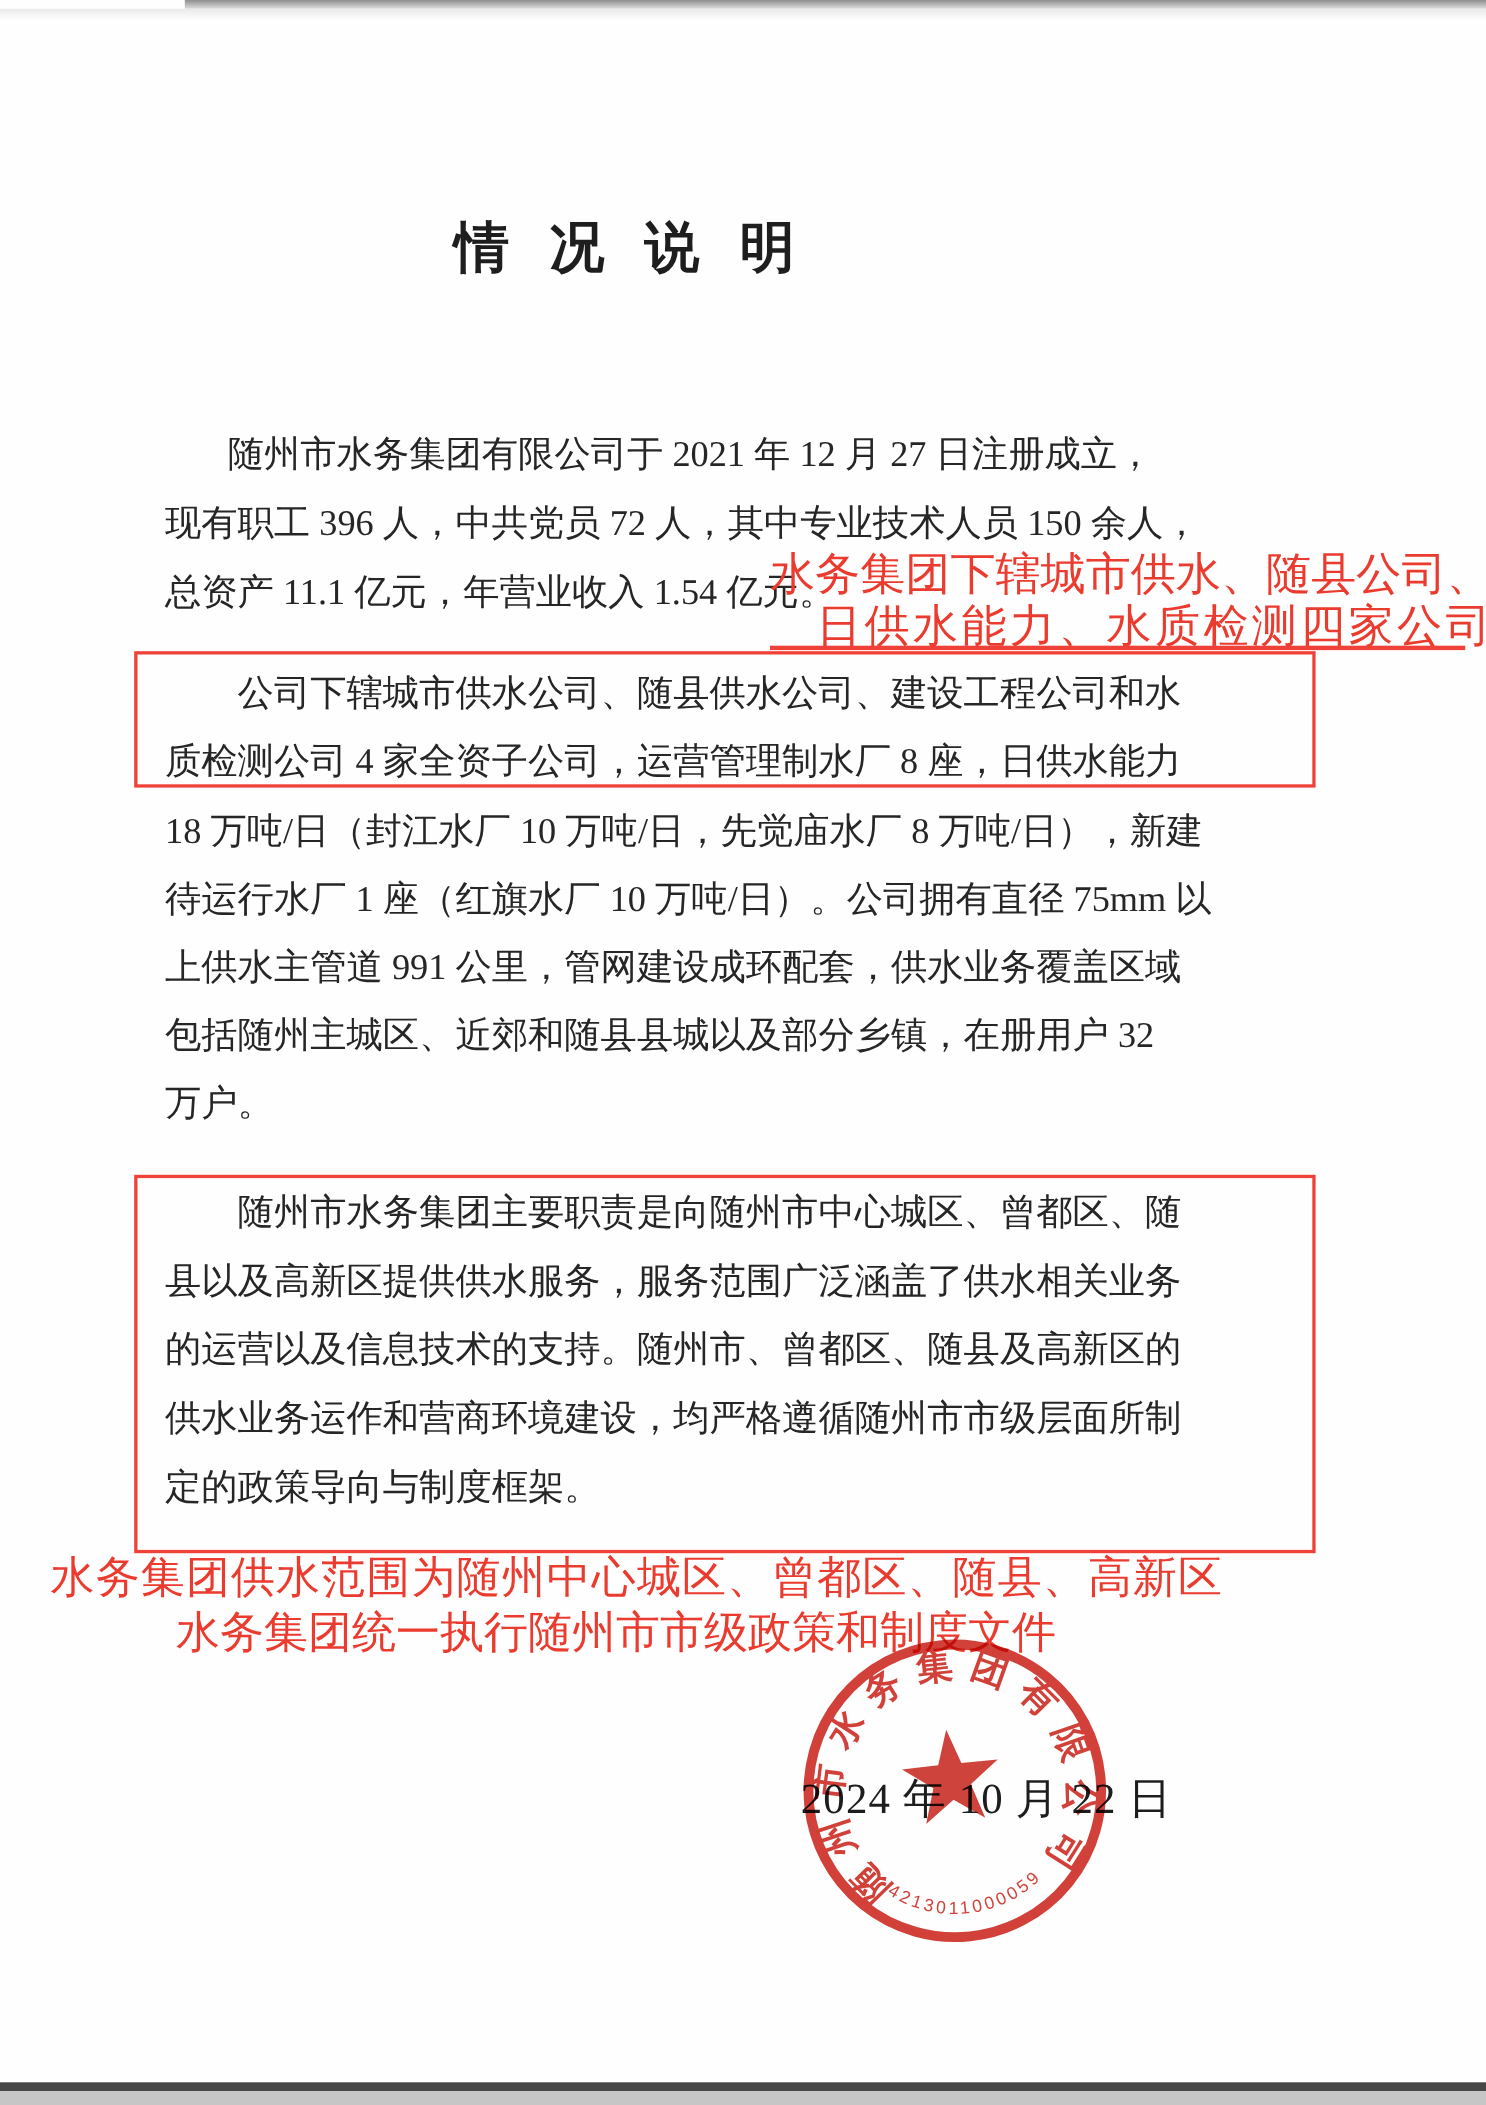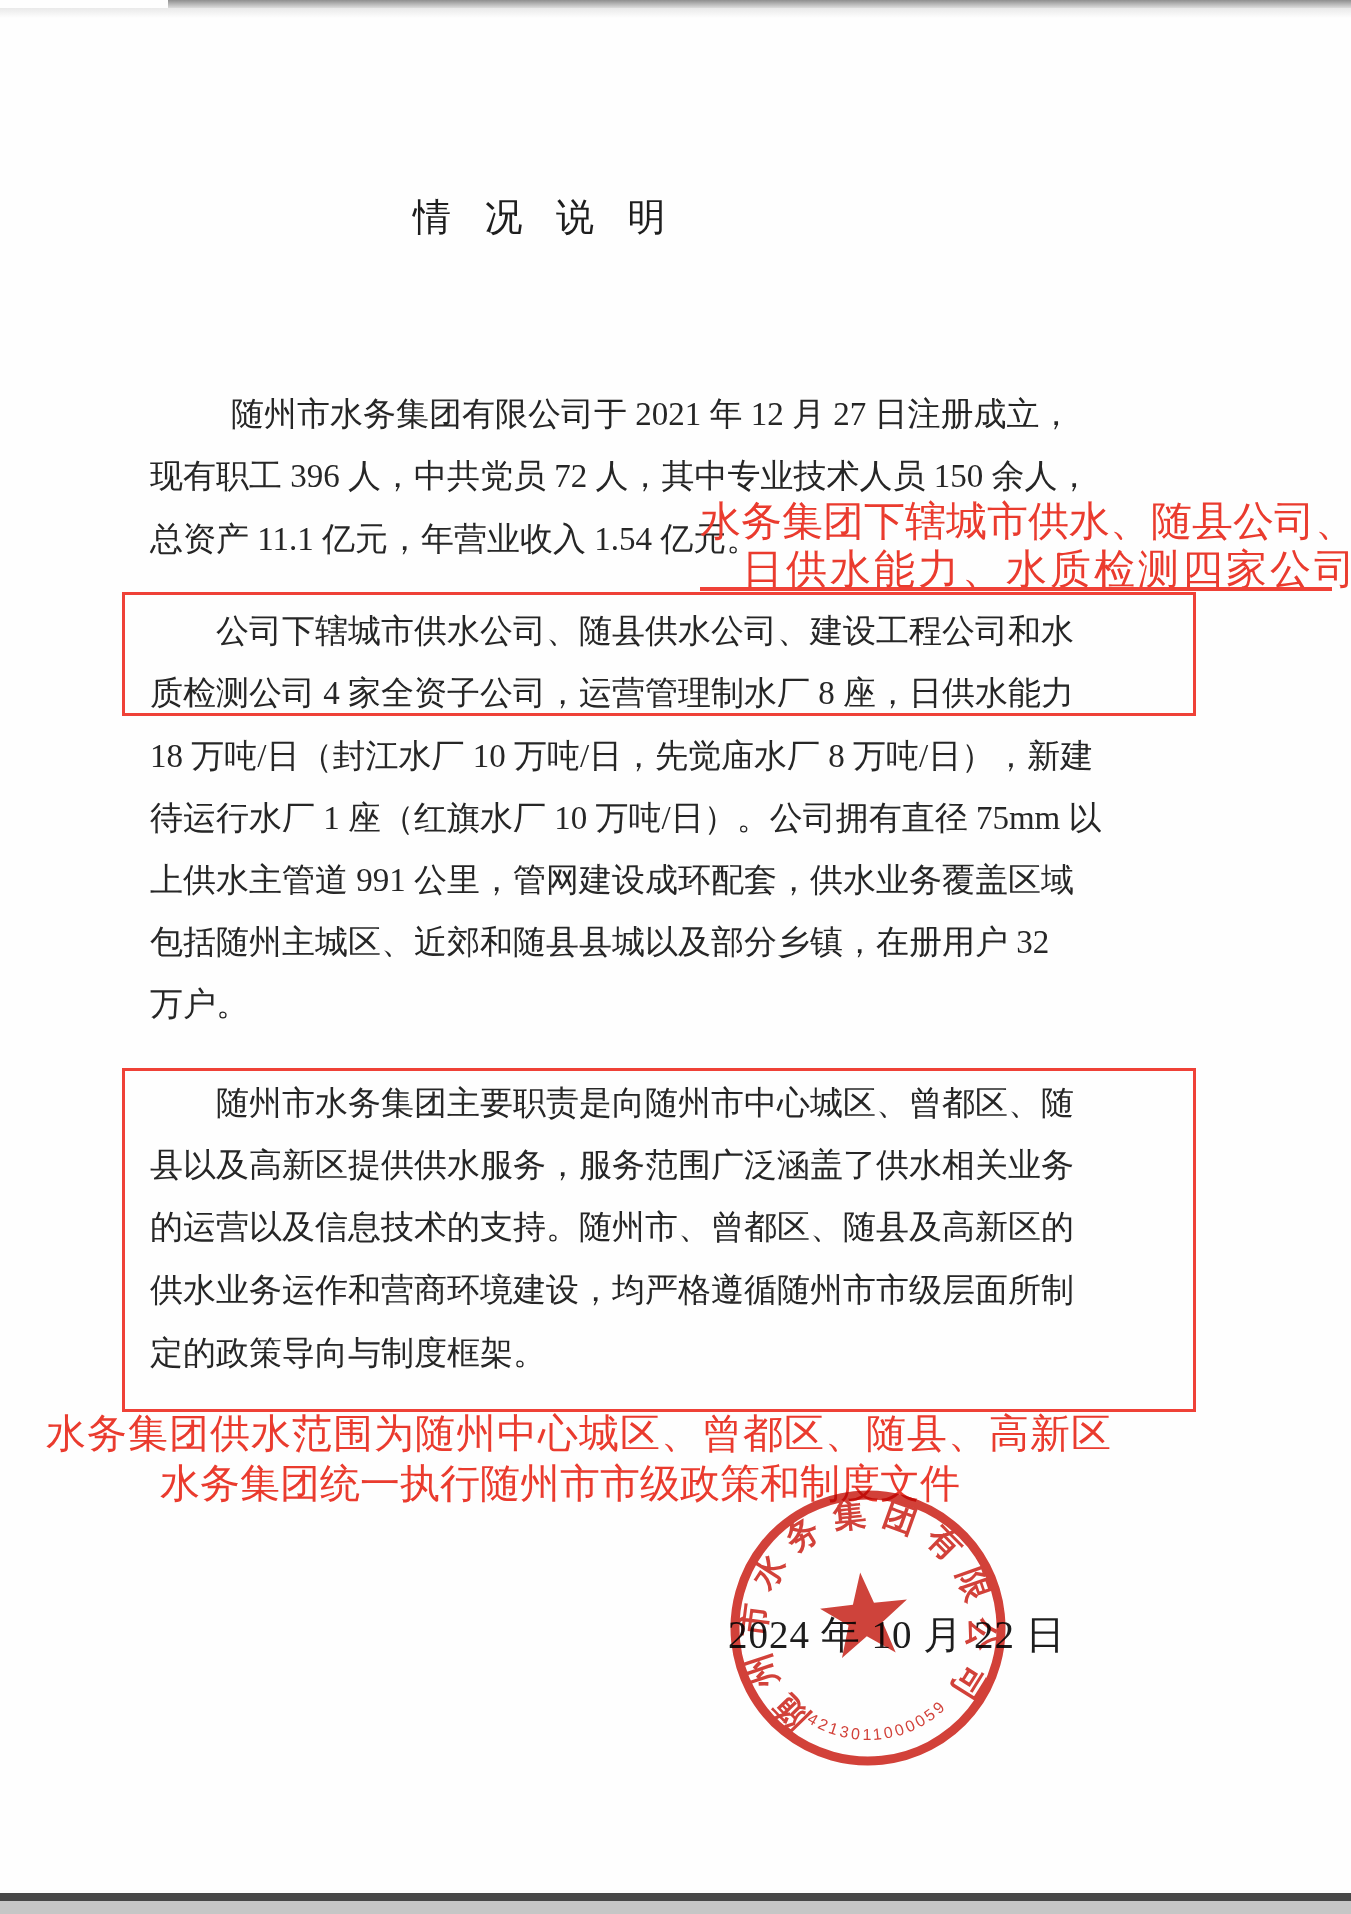--- a/index.html
+++ b/index.html
@@ -22,21 +22,21 @@
   .scan-bottom{
     position:absolute;left:0;top:1893px;width:1351px;height:8px;
     background:#474747;
   }
   .scan-bottom2{
     position:absolute;left:0;top:1901px;width:1351px;height:13px;
     background:#c6c6c6;
   }
   .doc-title{
     position:absolute;left:413px;top:192px;
-    font-size:38px;font-weight:normal;color:#1e1e1e;
+    font-size:50px;font-weight:bold;color:#1e1e1e;
     letter-spacing:12px;white-space:nowrap;
   }
   .line{
     position:absolute;
     font-size:33px;line-height:42px;white-space:nowrap;
     color:#262626;
   }
   .ann-box{
     position:absolute;border:3px solid #ef4137;background:transparent;
   }
@@ -64,21 +64,21 @@
 
 <div class="page">
 
   <div class="scan-top"></div>
   <div class="scan-top-soft"></div>
   <div class="scan-bottom"></div>
   <div class="scan-bottom2"></div>
 
   <div class="doc-title">情  况  说  明</div>
 
-  <div class="line" style="left:231px;top:393px">随州市水务集团有限公司于 2021 年 12 月 27 日注册成立，</div>
+  <div class="line" style="left:207px;top:393px">随州市水务集团有限公司于 2021 年 12 月 27 日注册成立，</div>
   <div class="line" style="left:150px;top:455px">现有职工 396 人，中共党员 72 人，其中专业技术人员 150 余人，</div>
   <div class="line" style="left:150px;top:518px">总资产 11.1 亿元，年营业收入 1.54 亿元。</div>
 
   <div class="red-note" style="left:700px;top:494px;font-size:41px">水务集团下辖城市供水、随县公司、</div>
   <div class="red-note" style="left:742px;top:542px;font-size:41px;letter-spacing:3px">日供水能力、水质检测四家公司</div>
   <div class="red-underline" style="left:700px;top:587px;width:632px"></div>
 
   <div class="ann-box" style="left:122px;top:592px;width:1068px;height:118px"></div>
   <div class="line" style="left:216px;top:610px">公司下辖城市供水公司、随县供水公司、建设工程公司和水</div>
   <div class="line" style="left:150px;top:672px">质检测公司 4 家全资子公司，运营管理制水厂 8 座，日供水能力</div>

